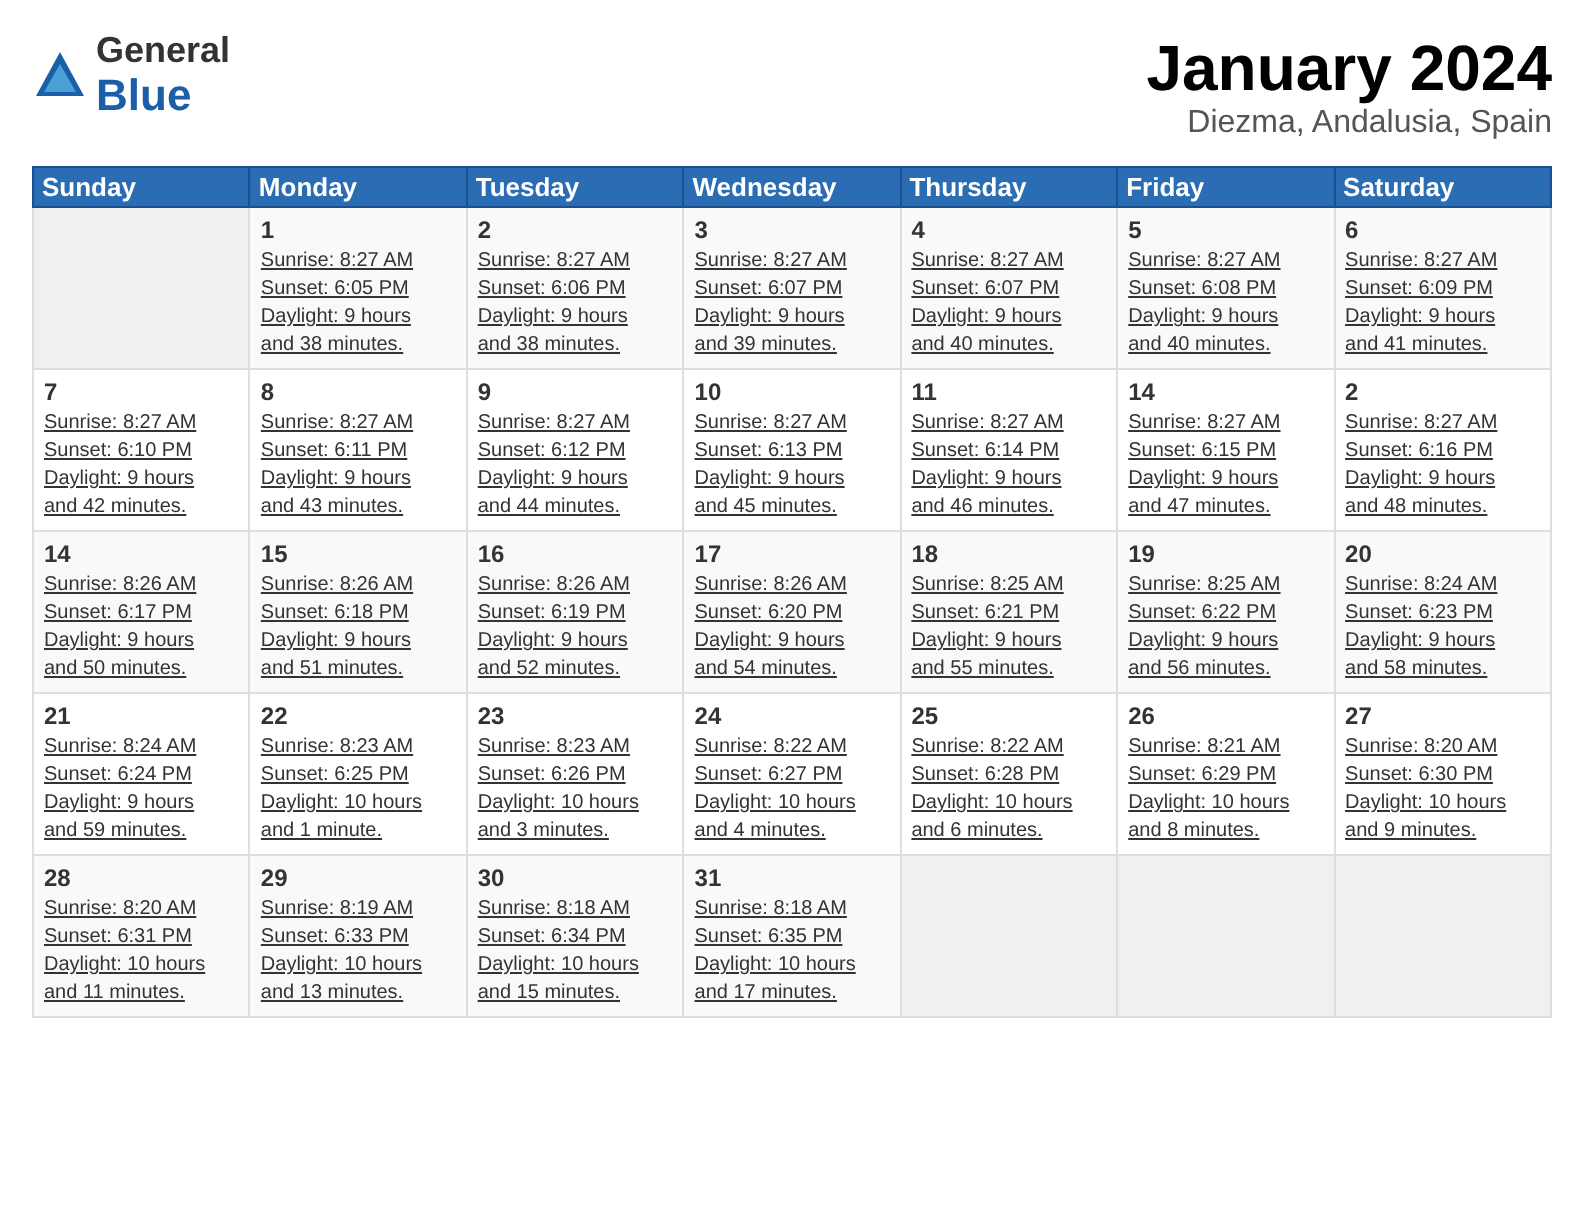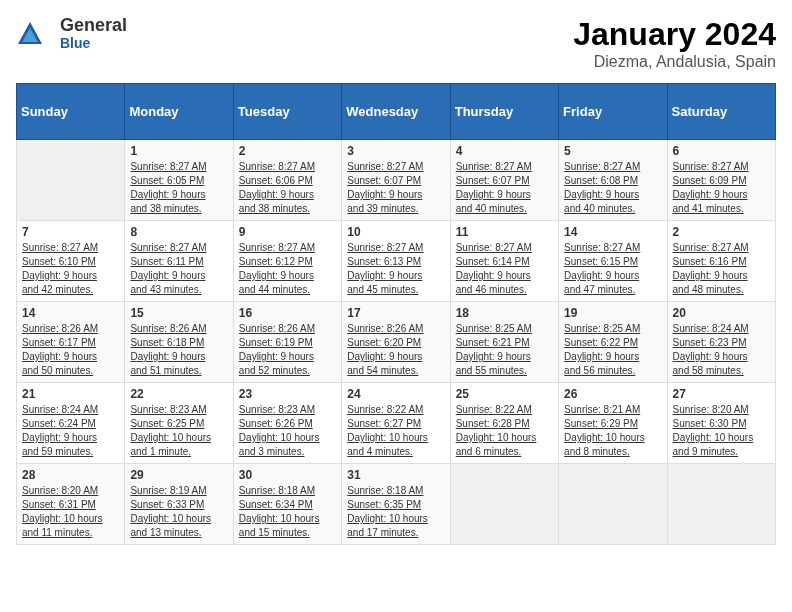--- a/index.html
+++ b/index.html
@@ -12,34 +12,34 @@
     }
     .header {
       display: flex;
       justify-content: space-between;
       align-items: flex-start;
       margin-bottom: 12px;
     }
     .logo {
       display: flex;
       align-items: center;
-      gap: 16px;
+      gap: 4px;
     }
     .logo-text {
       display: flex;
       flex-direction: column;
       line-height: 1.1;
     }
     .logo-general {
       font-size: 18px;
       font-weight: bold;
       color: #333;
     }
     .logo-blue {
-      font-size: 14px;
+      font-size: 22px;
       font-weight: bold;
       color: #1a5fa8;
     }
     .logo-icon {
       width: 28px;
       height: 28px;
     }
     .title-block {
       text-align: right;
     }
@@ -55,21 +55,21 @@
     .calendar {
       width: 100%;
       border-collapse: collapse;
       border: 1px solid #ccc;
     }
     .calendar th {
       background-color: #2a6db5;
       color: #fff;
       font-size: 13px;
       font-weight: bold;
-      padding: 20px 4px;
+      padding: 2px 4px;
       text-align: left;
       border: 1px solid #1a5090;
     }
     .calendar td {
       vertical-align: top;
       border: 1px solid #ddd;
       padding: 4px 5px;
       width: 108px;
       min-height: 80px;
       background: #fff;

